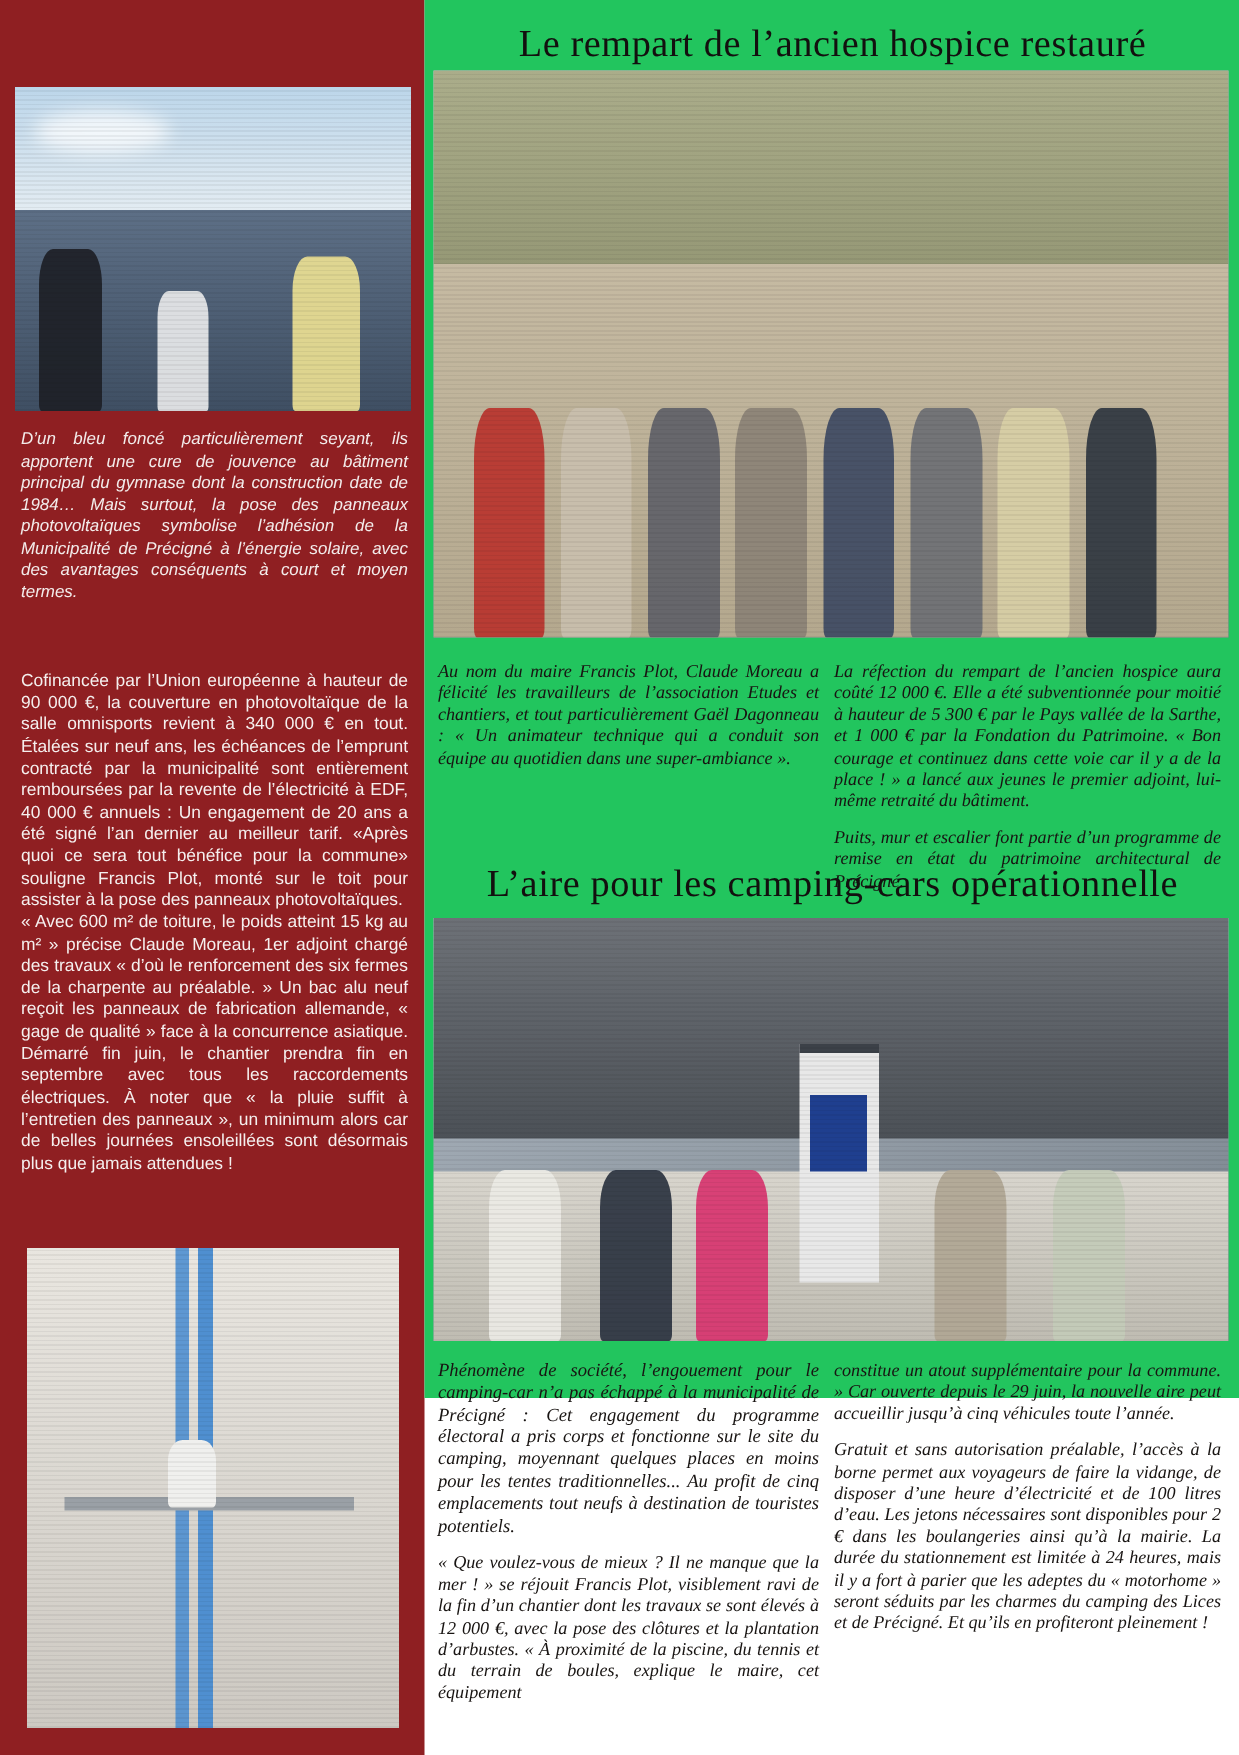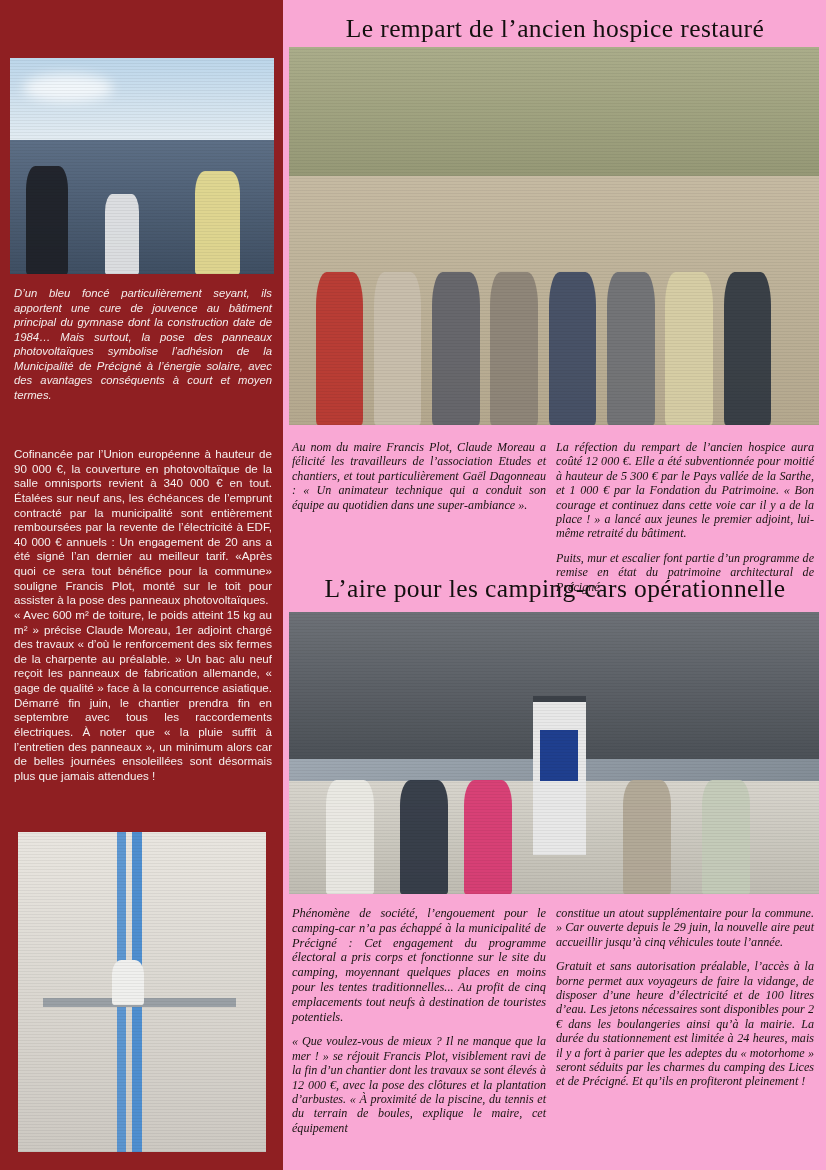--- a/index.html
+++ b/index.html
@@ -58,22 +58,22 @@
     position:absolute;left:14px;top:447px;width:258px;
     color:#f5efee;
     font-size:11.6px;line-height:14.62px;
     text-align:justify;
     font-family:"Liberation Sans",sans-serif;
   }
   .left-body p{margin:0 0 0 0;}
 
   
   .right-col{
-    position:absolute;left:283px;top:0;width:543px;height:1170px;
-    background:#f9a8d4;
+    position:absolute;left:283px;top:0;width:543px;height:932px;
+    background:#22c55e;
   }
 
   .headline{
     position:absolute;
     width:536px;left:4px;
     text-align:center;
     color:#13100f;
     font-family:"Liberation Serif",serif;
     font-size:25.5px;
     font-weight:400;

